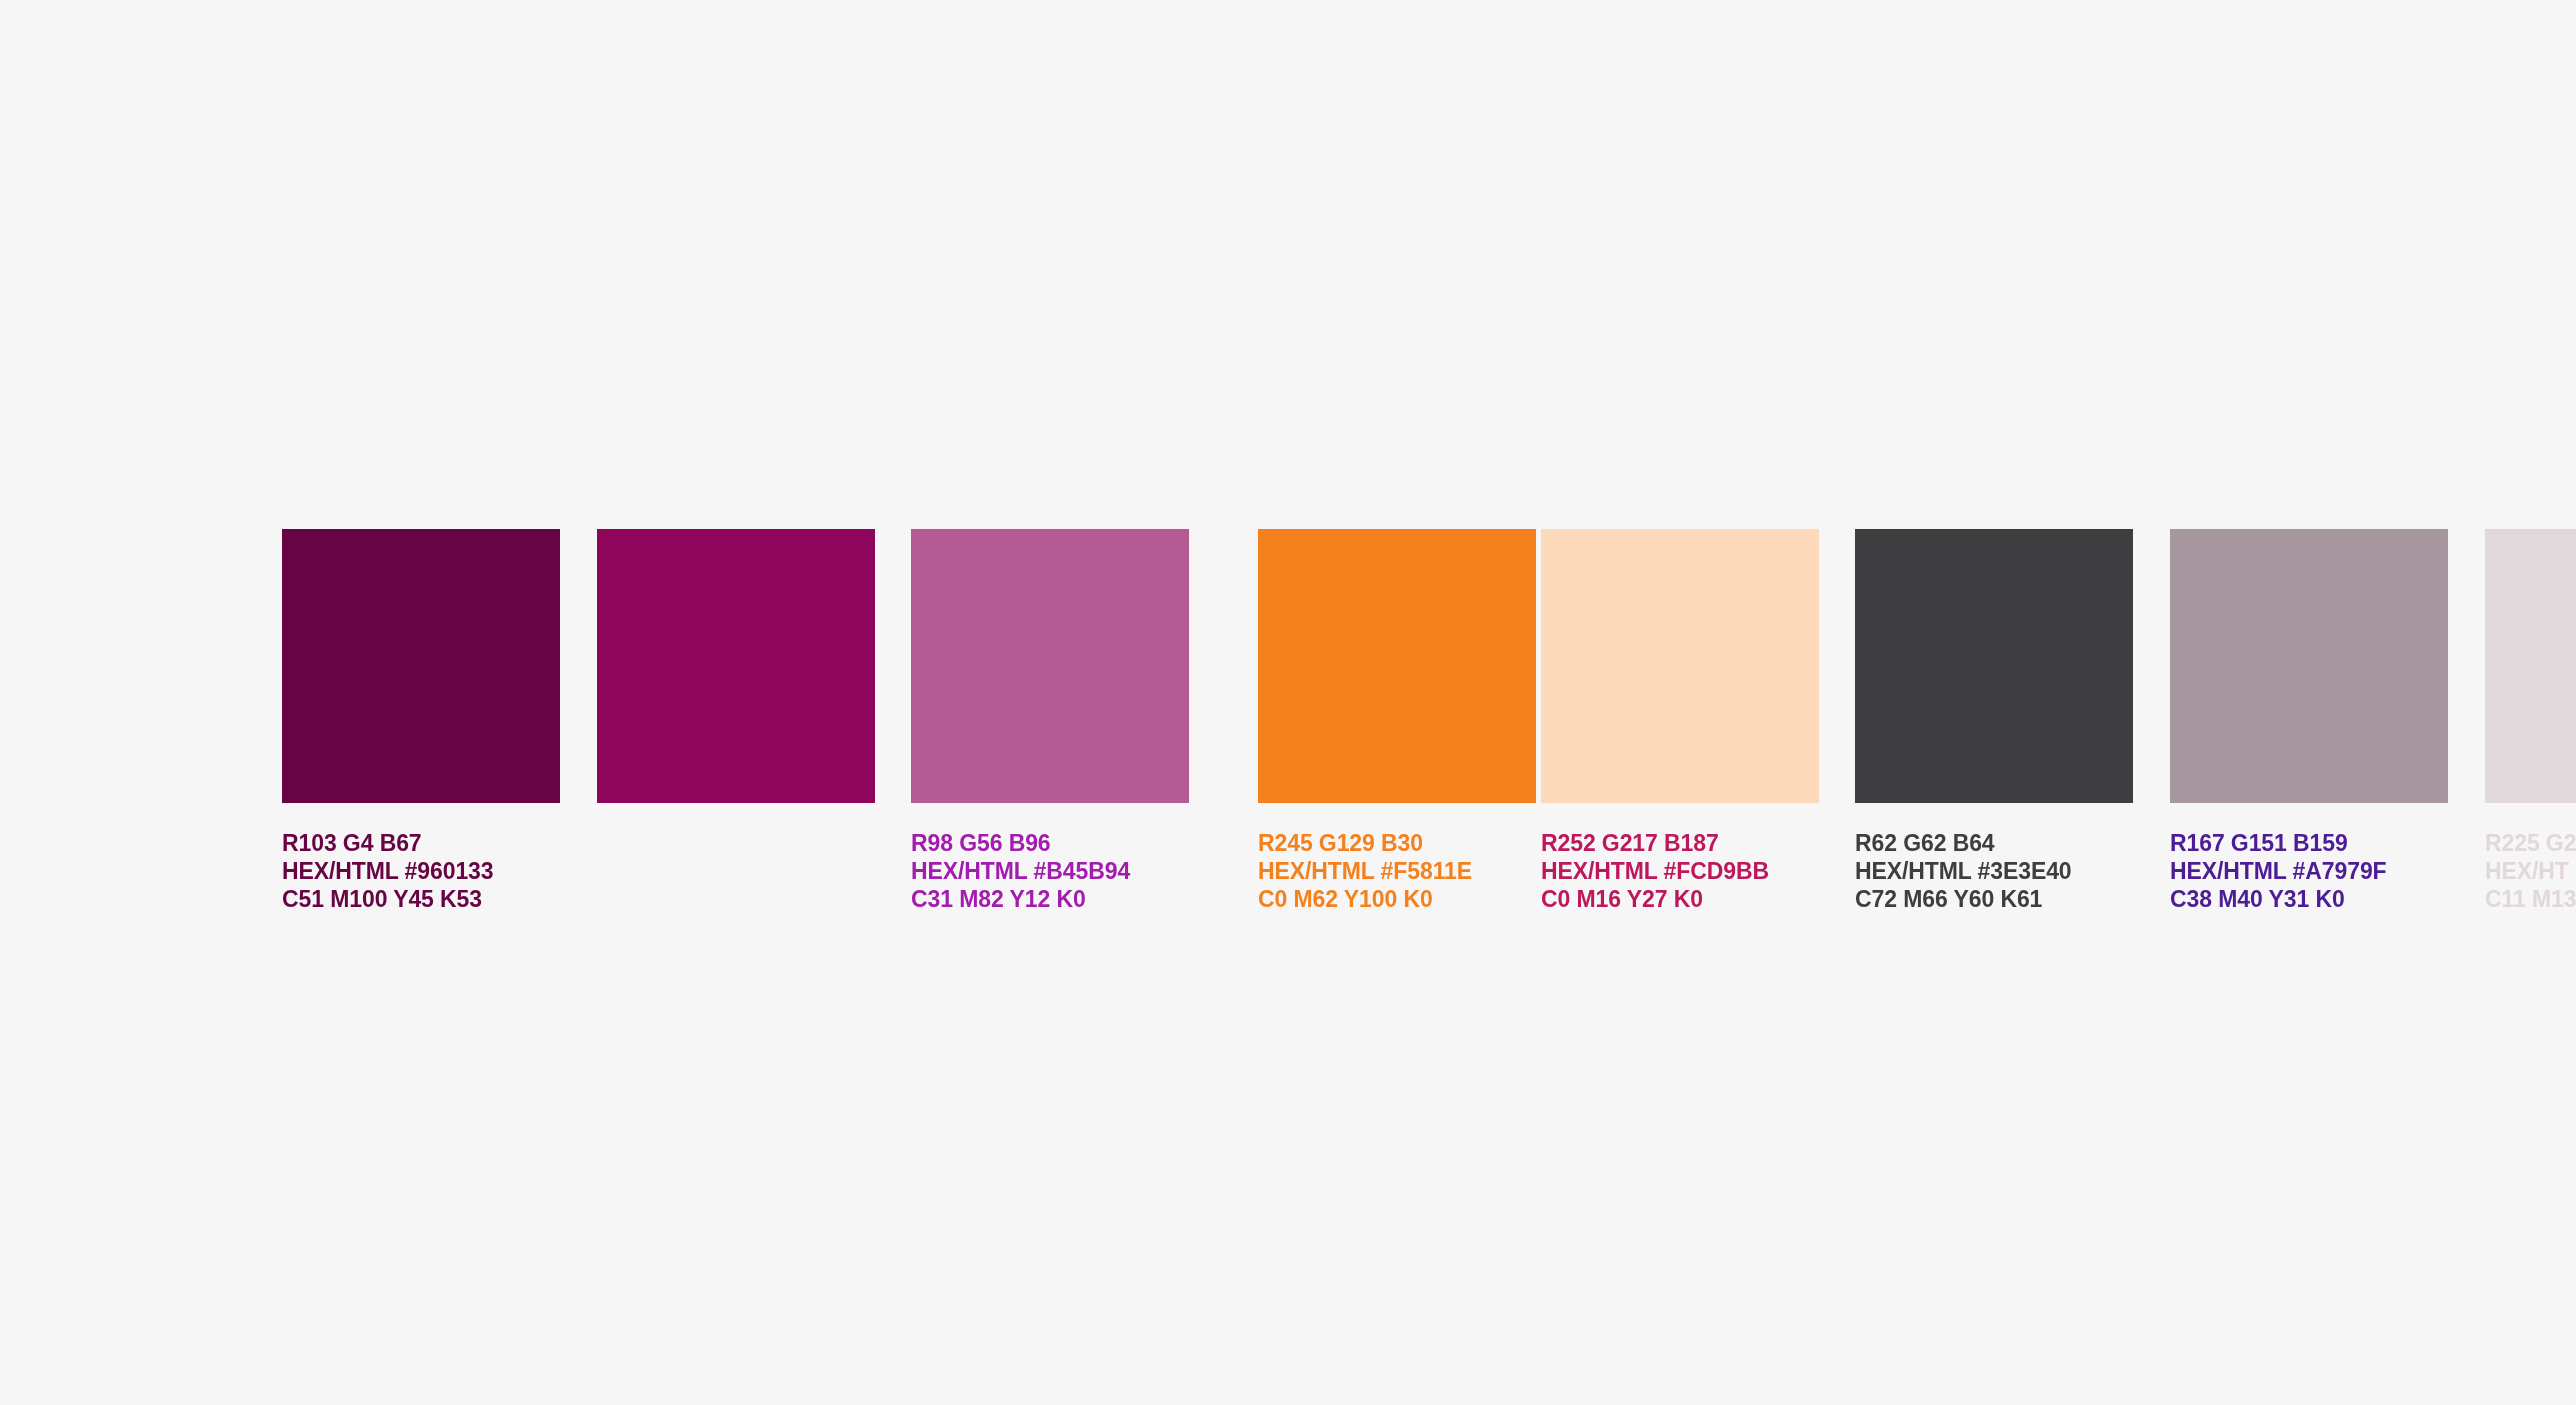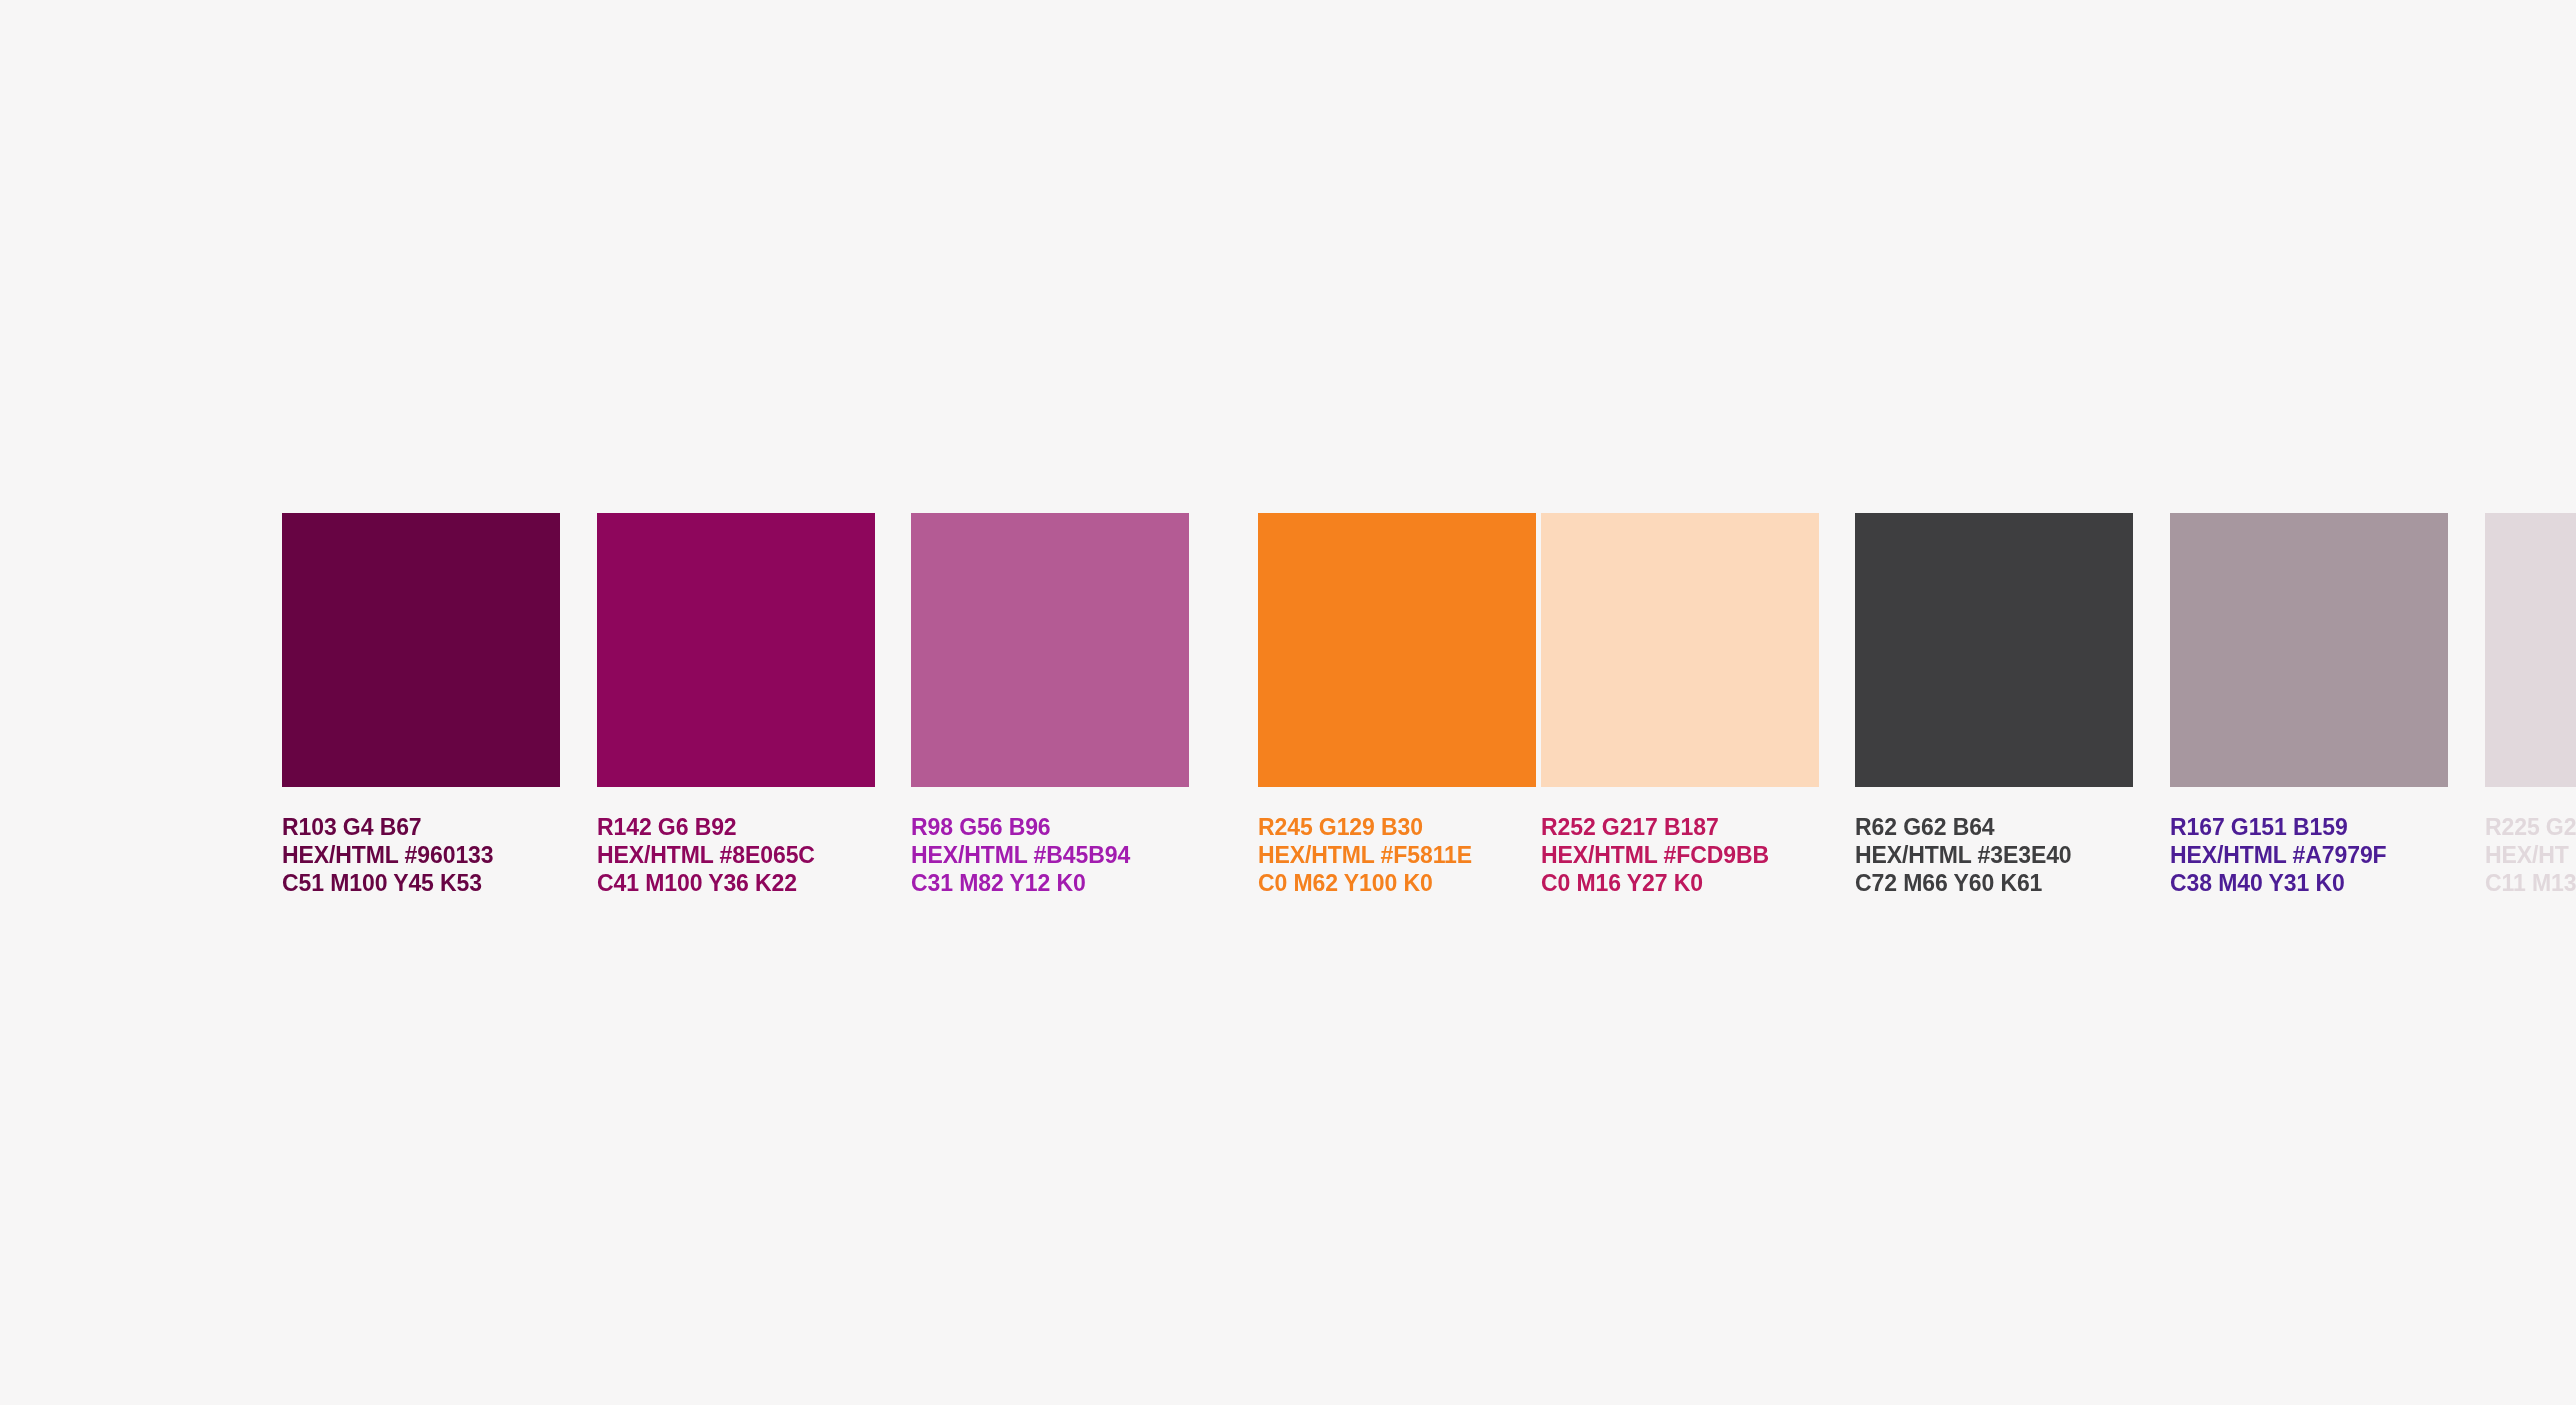--- a/index.html
+++ b/index.html
@@ -12,21 +12,21 @@
     height: 1406px;
     background: #F7F6F6;
     font-family: "Liberation Sans", sans-serif;
     overflow: hidden;
     position: relative;
   }
 
   #palette-board {
     position: absolute;
     left: 0;
-    top: 0;
+    top: 16px;
     width: 2576px;
     height: 1026px;
   }
 
   .swatch-card {
     position: absolute;
     top: 513px;
     width: 278px;
   }
 
@@ -57,25 +57,20 @@
     <div class="swatch-card" style="left: 282px;">
       <div class="swatch-chip" style="background: rgb(103, 4, 67); width: 278px; height: 274px;"></div>
       <div class="swatch-info" style="color: rgb(103, 4, 67);">
         <span class="swatch-line">R103 G4 B67</span>
         <span class="swatch-line">HEX/HTML #960133</span>
         <span class="swatch-line">C51 M100 Y45 K53</span>
       </div>
     </div>
     <div class="swatch-card" style="left: 597px;">
       <div class="swatch-chip" style="background: rgb(142, 6, 92); width: 278px; height: 274px;"></div>
-      <div class="swatch-info" style="color: rgb(142, 6, 92);">
-        <span class="swatch-line">R142 G6 B92</span>
-        <span class="swatch-line">HEX/HTML #8E065C</span>
-        <span class="swatch-line">C41 M100 Y36 K22</span>
-      </div>
     </div>
     <div class="swatch-card" style="left: 911px;">
       <div class="swatch-chip" style="background: rgb(180, 91, 148); width: 278px; height: 274px;"></div>
       <div class="swatch-info" style="color: #a21caf;">
         <span class="swatch-line">R98 G56 B96</span>
         <span class="swatch-line">HEX/HTML #B45B94</span>
         <span class="swatch-line">C31 M82 Y12 K0</span>
       </div>
     </div>
     <div class="swatch-card" style="left: 1226px; padding-left: 32px;">

